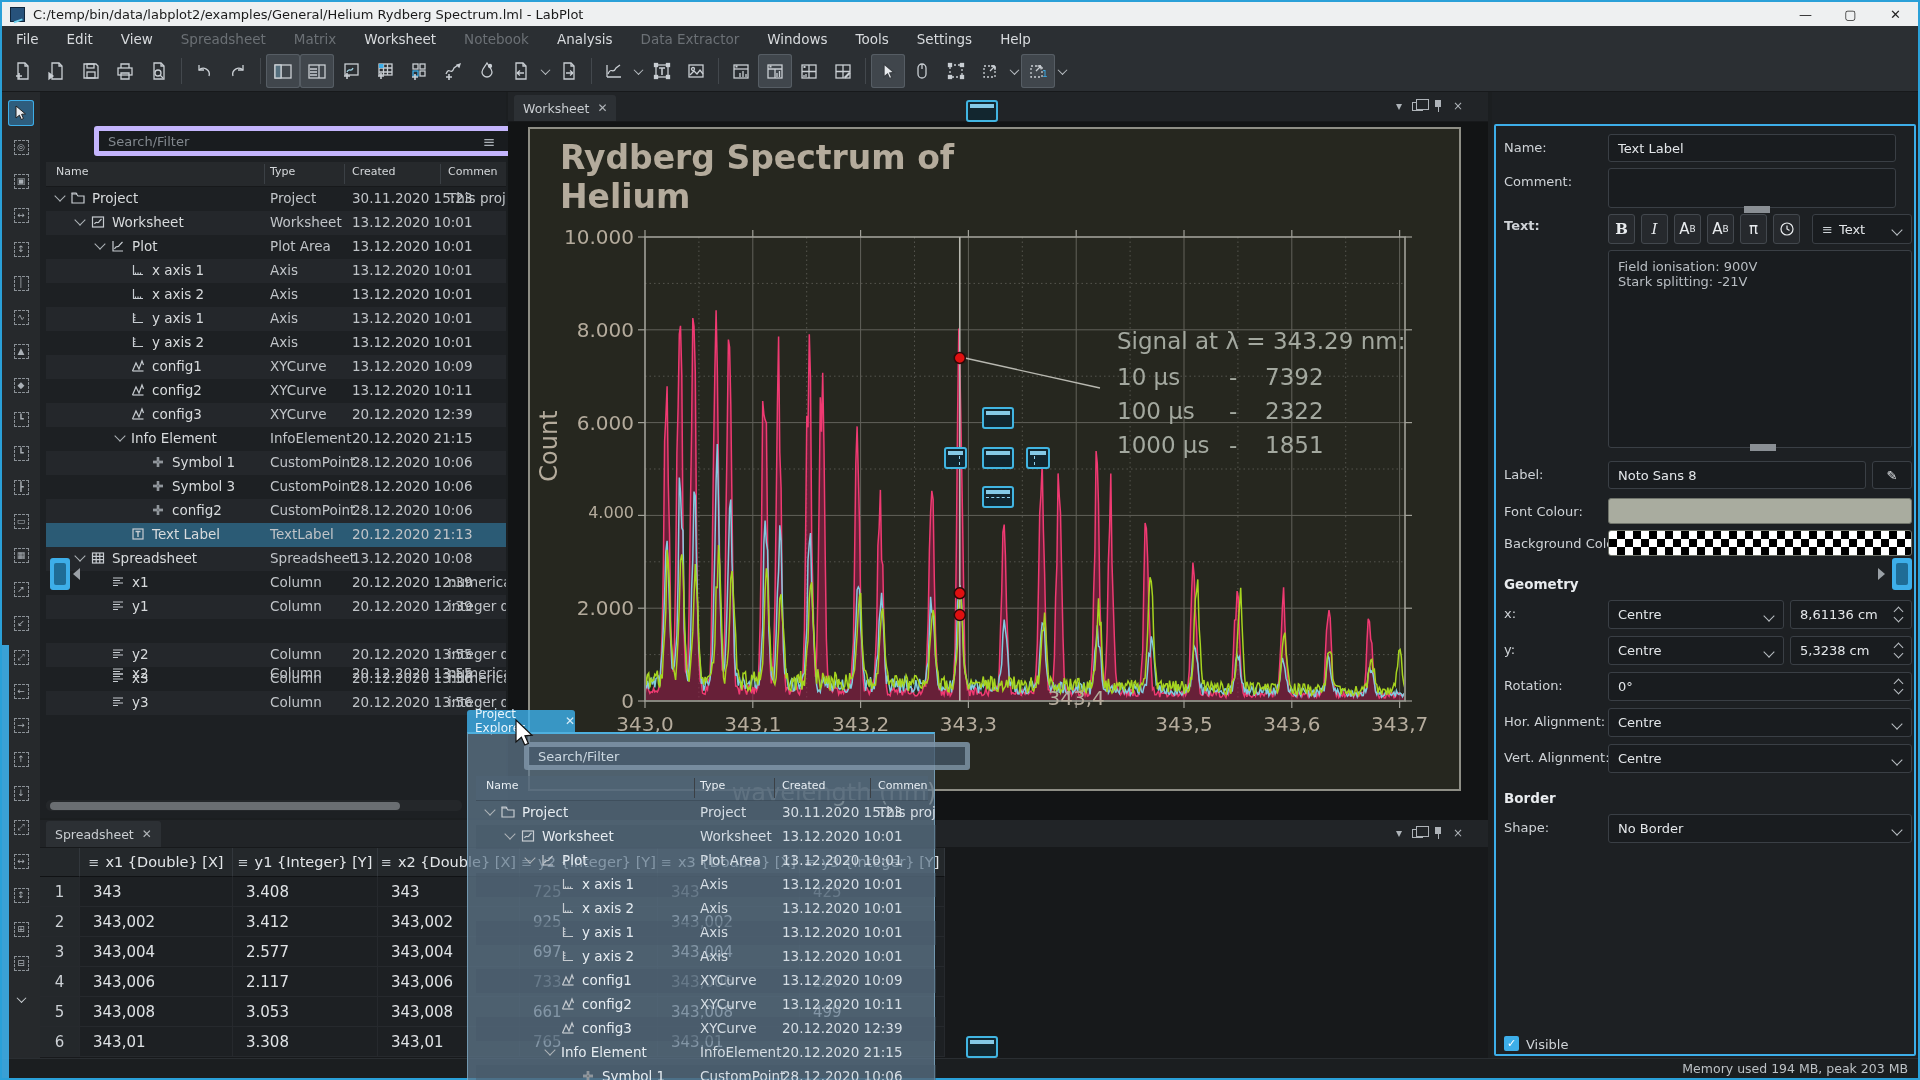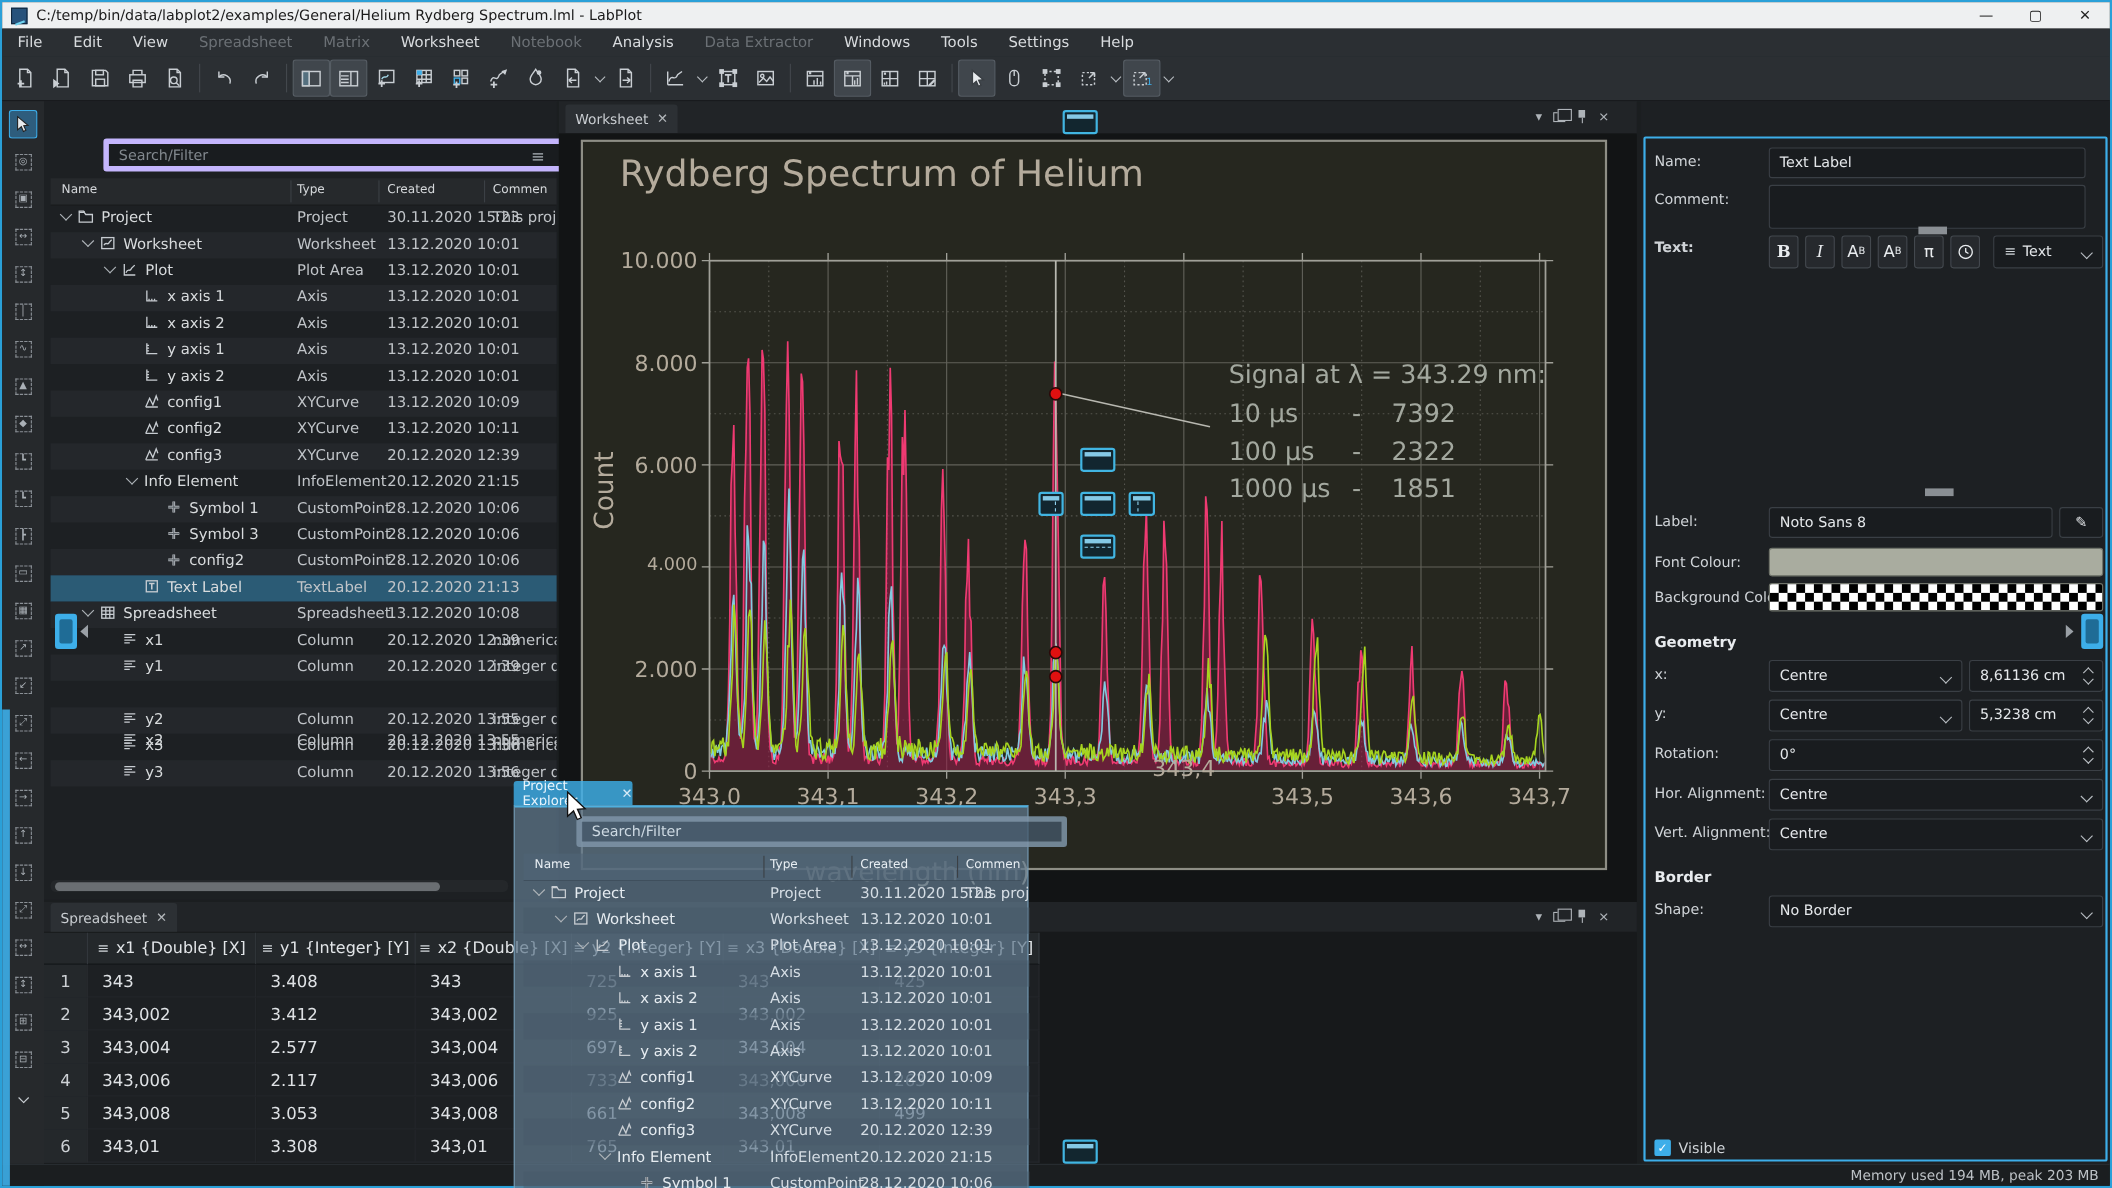--- a/index.html
+++ b/index.html
@@ -762,21 +762,21 @@
           <line y1="237" y2="237" x1="638" x2="645"></line>
           <line y1="237" y2="237" x1="1405" x2="1412"></line>
         </g>
         <rect x="645" y="237" width="760" height="464" fill="none" stroke="#a0a098" stroke-width="1.6"></rect>
         <line x1="959.7801418439499" x2="959.7801418439499" y1="237" y2="701" stroke="#b8b8b0" stroke-width="1.6"></line>
         <line x1="964.7801418439499" y1="358.01120000000003" x2="1100" y2="388" stroke="#b8b8b0" stroke-width="1.4"></line>
         <circle cx="959.7801418439499" cy="358.01120000000003" r="5.5" fill="#e01010" stroke="#2a0a0a" stroke-width="1.5"></circle>
         <circle cx="959.7801418439499" cy="593.2592" r="5.5" fill="#e01010" stroke="#2a0a0a" stroke-width="1.5"></circle>
         <circle cx="959.7801418439499" cy="615.1136" r="5.5" fill="#e01010" stroke="#2a0a0a" stroke-width="1.5"></circle>
       </svg>
-    <div class="plot-text" style="left:52px;top:16px;width:480px;text-align:right;font-size:33px;font-weight:normal;">Rydberg Spectrum of Helium</div>
+    <div class="plot-text" style="left:52px;top:16px;width:480px;text-align:left;font-size:33px;font-weight:bold;">Rydberg Spectrum of Helium</div>
     <div class="plot-text" style="left:-19px;top:310px;width:120px;text-align:center;font-size:24px;transform:rotate(-90deg);">Count</div>
     <div class="plot-text" style="left:196px;top:622px;width:260px;text-align:center;font-size:24px;margin-top:35px;">wavelength (nm)</div>
     <div id="ytick-labels">
         <div class="plot-text" style="left: 52px; top: 567px; width: 74px; text-align: right; font-size: 20px;">0</div>
         <div class="plot-text" style="left: 52px; top: 474.2px; width: 74px; text-align: right; font-size: 20px;">2.000</div>
         <div class="plot-text" style="left: 52px; top: 381.4px; width: 74px; text-align: right; font-size: 16px;">4.000</div>
         <div class="plot-text" style="left: 52px; top: 288.6px; width: 74px; text-align: right; font-size: 20px;">6.000</div>
         <div class="plot-text" style="left: 52px; top: 195.8px; width: 74px; text-align: right; font-size: 20px;">8.000</div>
         <div class="plot-text" style="left: 52px; top: 103px; width: 74px; text-align: right; font-size: 20px;">10.000</div>
       </div>
@@ -920,20 +920,24 @@
             <circle cx="7" cy="7" r="6" fill="none" stroke="#e8ebee" stroke-width="1.2"></circle>
             <path d="M7 3.5V7l2.5 1.5" stroke="#e8ebee" fill="none" stroke-width="1.2"></path>
           </svg>
         </div>
       </div>
     <div class="pfield pcombo" style="left:320px;top:122px;width:100px;height:30px;">
         <span class="colicon" style="margin-right:7px;">≡</span>
         <span>Text</span>
       </div>
 
+    <div class="pfield" style="left:116px;top:158px;width:304px;height:198px;align-items:flex-start;padding-top:8px;flex-direction:column;color:#b9bec3;">
+      <div>Field ionisation: 900V</div>
+      <div>Stark splitting: -21V</div>
+    </div>
     <div class="handlebar" style="left:258px;top:352px;"></div>
 
     <div class="plabel" style="top:375px;">Label:</div>
     <div class="pfield" style="left:116px;top:369px;width:258px;height:28px;">Noto Sans 8</div>
     <div class="pfield" style="left:380px;top:369px;width:40px;height:28px;justify-content:center;padding-left:0;">✎</div>
 
     <div class="plabel" style="top:412px;">Font Colour:</div>
     <div class="pfield" style="left:116px;top:406px;width:304px;height:26px;background:#a9ac9f;border-color:#70746b;"></div>
 
     <div class="plabel" style="top:444px;">Background Colour:</div>

